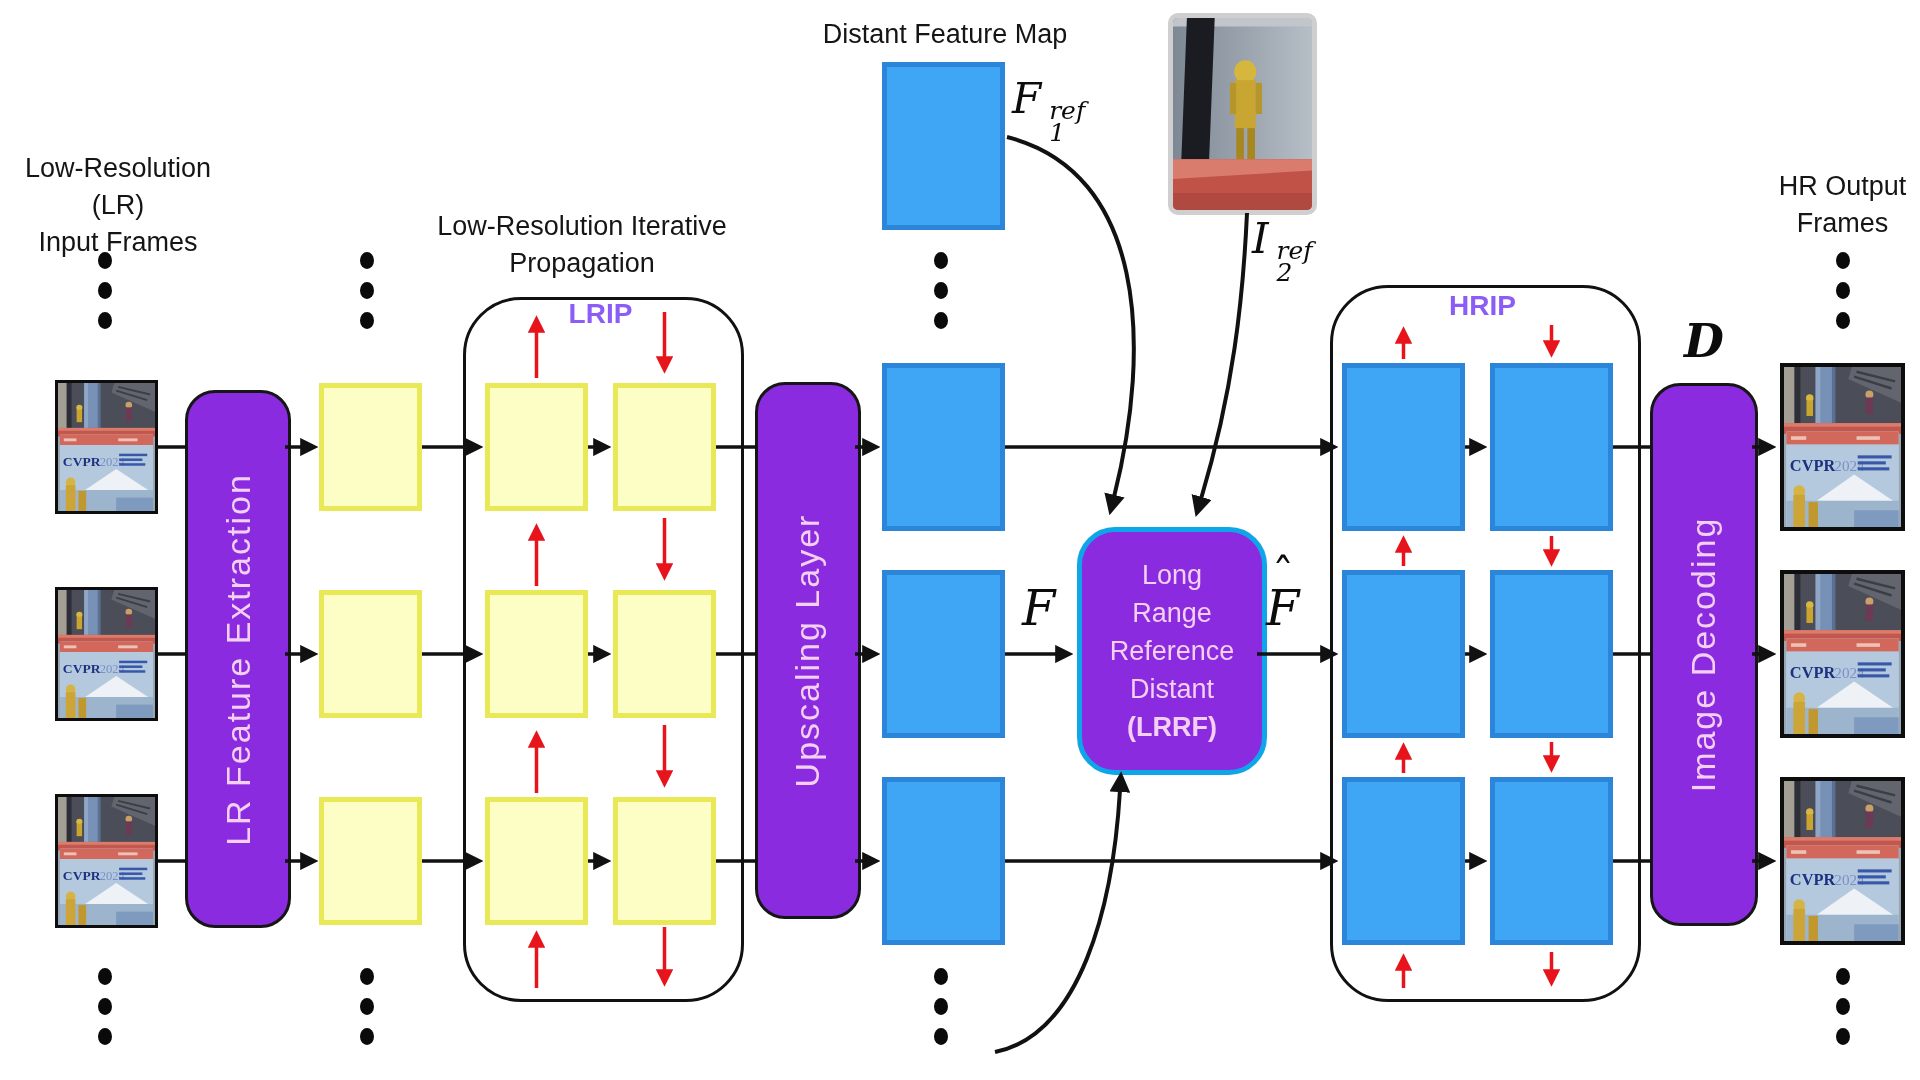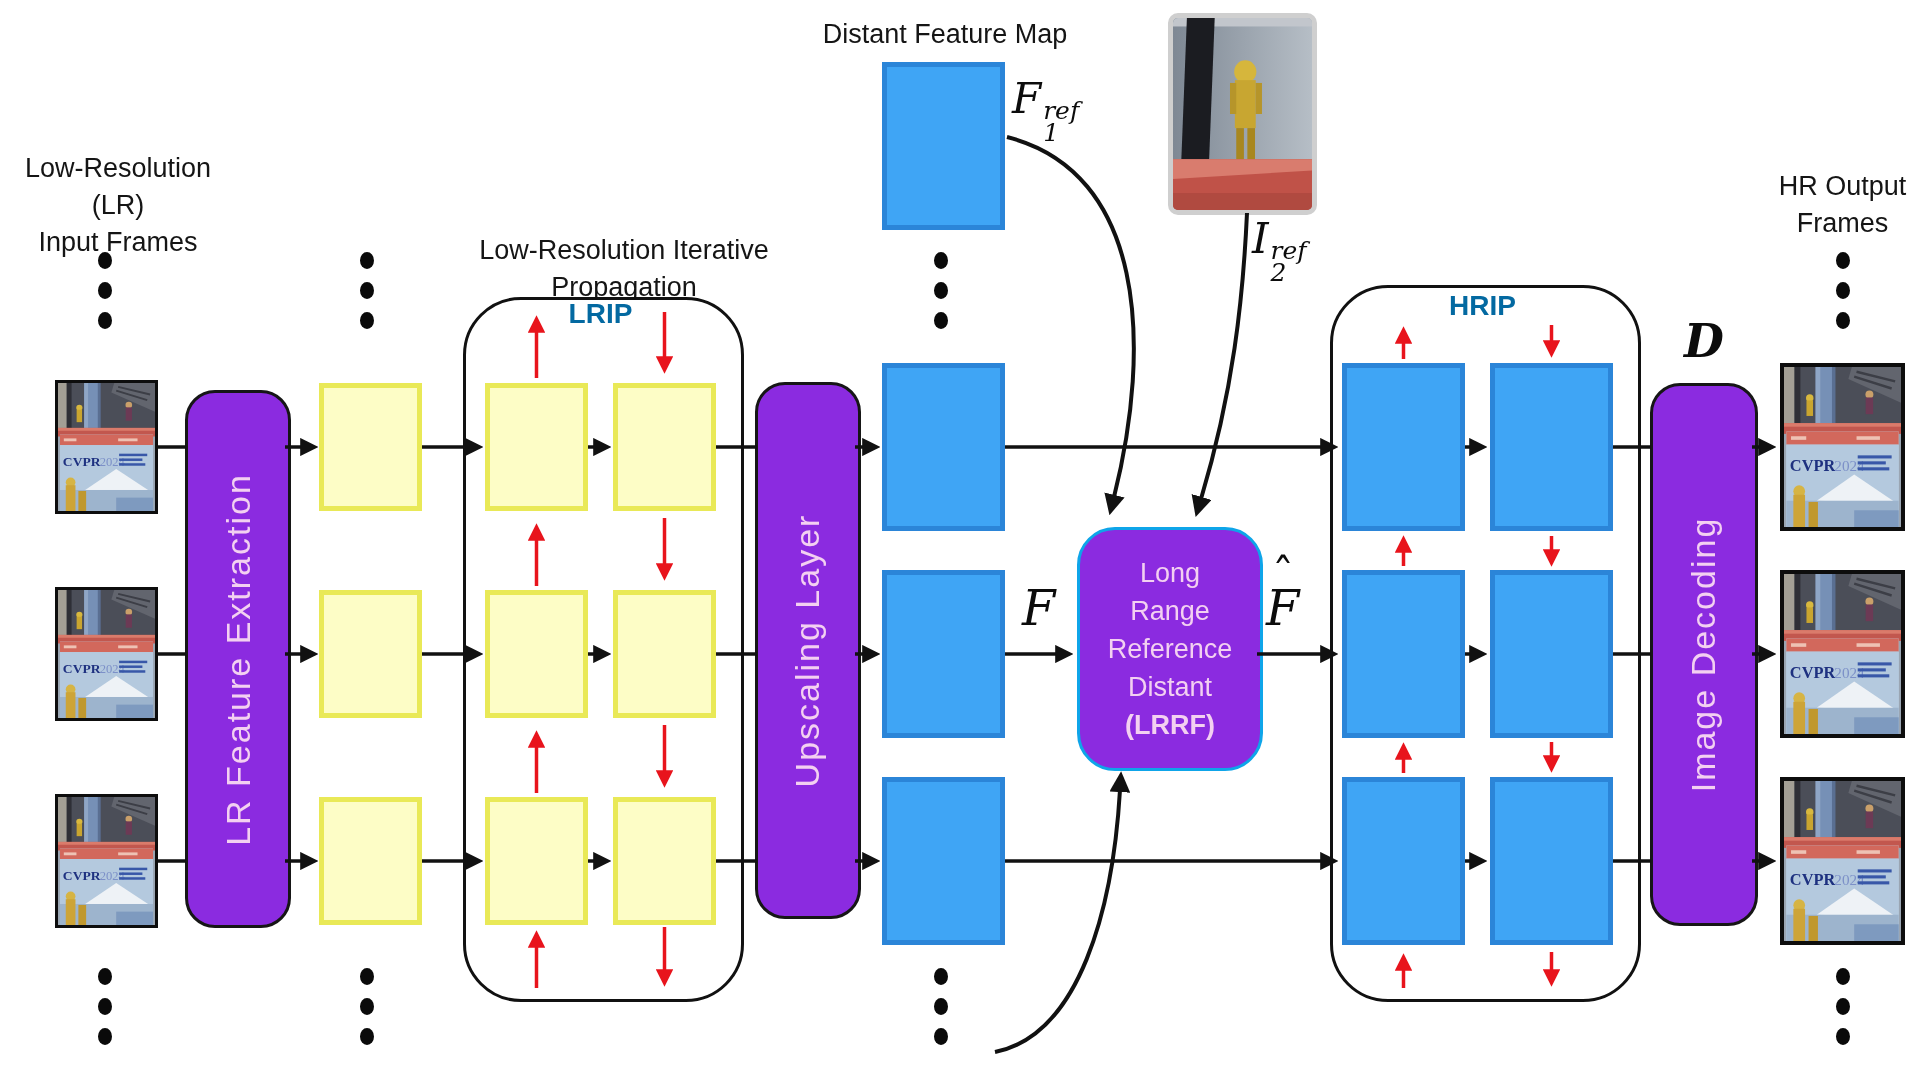--- a/index.html
+++ b/index.html
@@ -10,43 +10,43 @@
     --bfill:#3fa5f5;
     --bbord:#2b85d8;
     --red:#e8141c;
     --ink:#111111;
   }
   html,body{margin:0;padding:0;background:#fff;}
   .canvas{position:relative;width:1920px;height:1080px;background:#ffffff;overflow:hidden;
           font-family:"Liberation Sans",sans-serif;color:var(--ink);}
   .title{position:absolute;text-align:center;font-size:27px;line-height:37px;color:#151515;}
   .title.left{text-align:left;}
-  .tag{position:absolute;text-align:center;font-weight:bold;font-size:28px;color:#0369a1;}
+  .tag{position:absolute;text-align:center;font-weight:bold;font-size:28px;color:#8b5cf6;}
   .bigbox{position:absolute;border:3px solid #111;border-radius:58px;background:#fff;}
   .vbox{position:absolute;background:var(--purple);border:3px solid #161616;border-radius:30px;
         display:flex;align-items:center;justify-content:center;}
   .vbox span{transform:rotate(-90deg);white-space:nowrap;color:var(--ptext);
              font-size:34px;letter-spacing:2px;}
-  .lrrf{position:absolute;background:var(--purple);border:3px solid #0ea5e9;border-radius:38px;
+  .lrrf{position:absolute;background:var(--purple);border:5px solid #0ea5e9;border-radius:38px;
         display:flex;flex-direction:column;align-items:center;justify-content:center;
         color:var(--ptext);font-size:27px;line-height:38px;text-align:center;}
   .lrrf .b{font-weight:bold;}
   .sq{position:absolute;box-sizing:border-box;}
   .sq.y{background:var(--yfill);border:5px solid var(--ybord);}
   .sq.b{background:var(--bfill);border:5px solid var(--bbord);}
   .frame{position:absolute;box-sizing:border-box;border:3px solid #0d0d0d;overflow:hidden;background:#9aa5b2;}
   .frame svg{display:block;width:100%;height:100%;}
   .refimg{position:absolute;box-sizing:border-box;border:5px solid #cfcfcf;border-radius:10px;
           overflow:hidden;background:#9aa5b2;}
   .refimg svg{display:block;width:100%;height:100%;}
   .dots{position:absolute;display:flex;flex-direction:column;gap:13px;}
   .dot{width:14px;height:17px;border-radius:50%;background:#0a0a0a;}
   .math{position:absolute;font-family:"DejaVu Serif",serif;font-style:italic;color:#0c0c0c;}
   .mbase{font-size:42px;}
-  .scripts{display:inline-flex;flex-direction:column;vertical-align:-6px;margin-left:2px;line-height:22px;}
+  .scripts{display:inline-flex;flex-direction:column;vertical-align:-6px;margin-left:8px;line-height:22px;}
   .scripts .sup,.scripts .sub{font-size:25px;font-family:"DejaVu Serif",serif;font-style:italic;}
   .fbig{font-size:48px;}
   .fhat{position:absolute;font-size:44px;font-family:"DejaVu Serif",serif;
         top:-30px;left:6px;font-style:normal;}
   .dscript{font-size:46px;font-weight:bold;}
   .overlay{position:absolute;left:0;top:0;pointer-events:none;}
 </style>
 </head>
 <body>
 
@@ -104,21 +104,21 @@
         <polygon points="0,100 100,100 100,108 0,114" fill="#d97c6e"></polygon>
         <rect x="0" y="124" width="100" height="12" fill="#b04a40"></rect>
       </g>
     </defs>
   </svg>
 
   <div class="title" style="left:8px;top:150px;width:220px;">
     <div>Low-Resolution (LR)</div>
     <div>Input Frames</div>
   </div>
-  <div class="title" style="left:474px;top:208px;width:300px;margin-top:24px;">
+  <div class="title" style="left:432px;top:208px;width:300px;">
     <div>Low-Resolution Iterative</div>
     <div>Propagation</div>
   </div>
   <div class="title" style="left:820px;top:16px;width:250px;">Distant Feature Map</div>
   <div class="title" style="left:1330px;top:200px;width:305px;">
   </div>
   <div class="title" style="left:1750px;top:168px;width:185px;">
     <div>HR Output</div>
     <div>Frames</div>
   </div>

